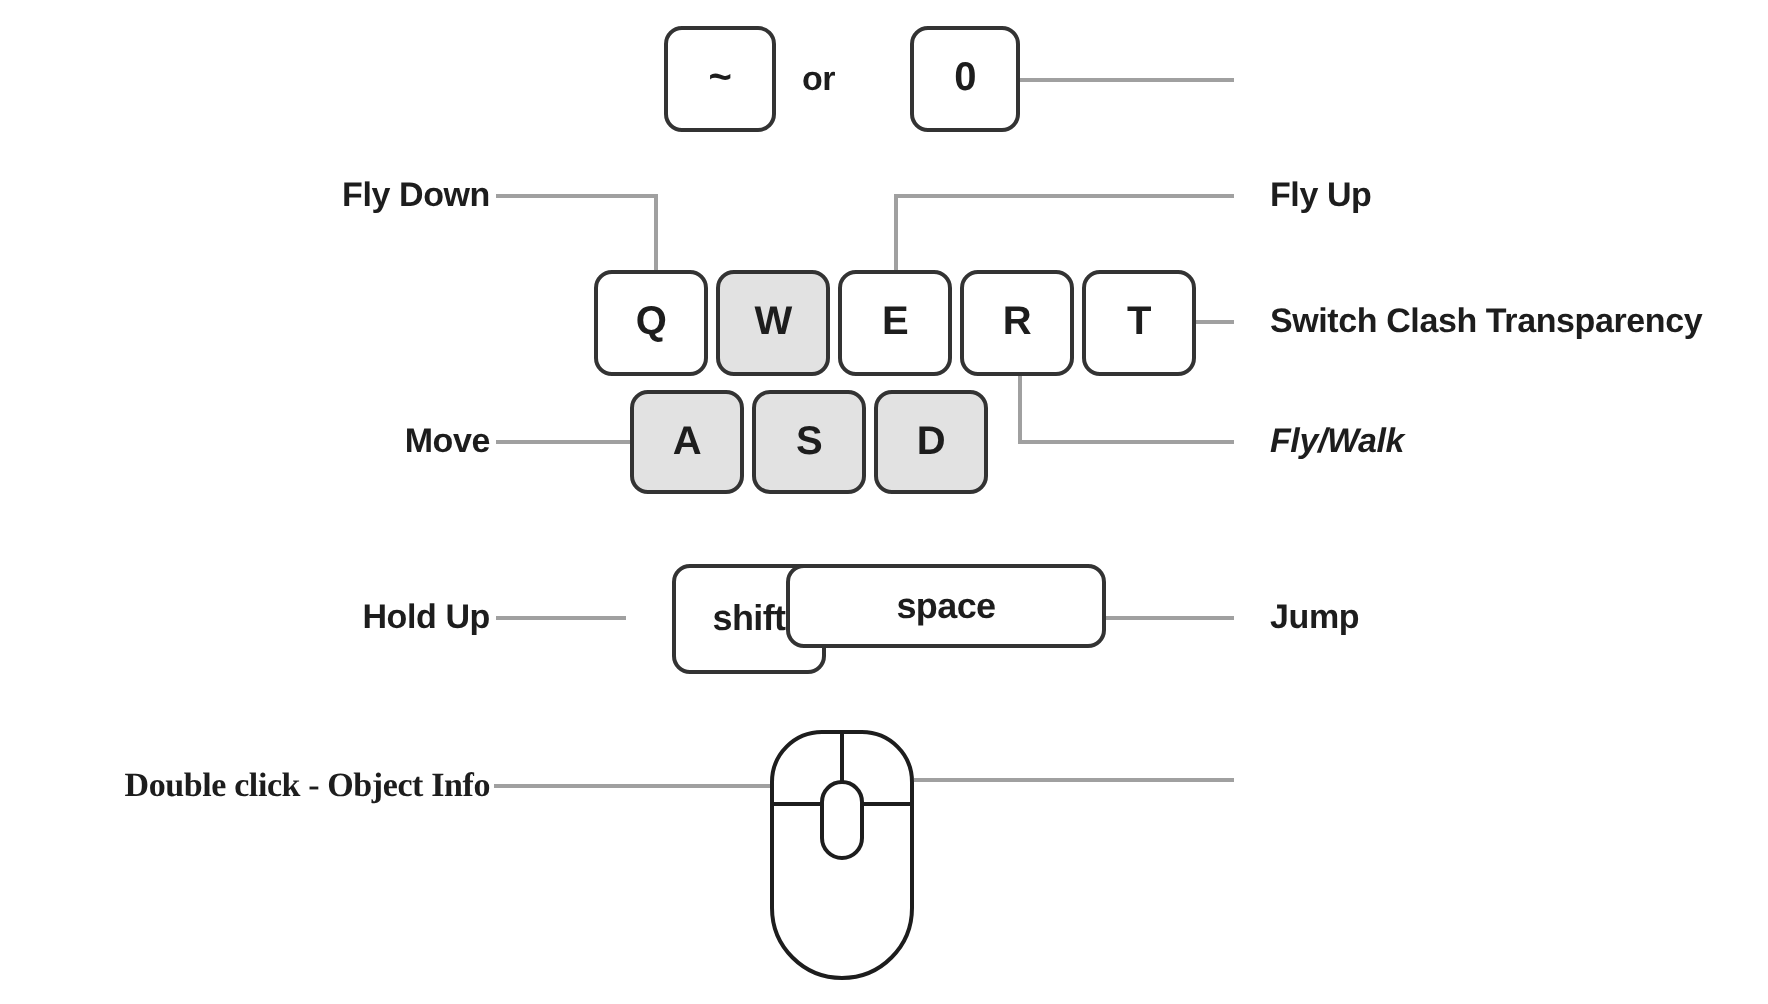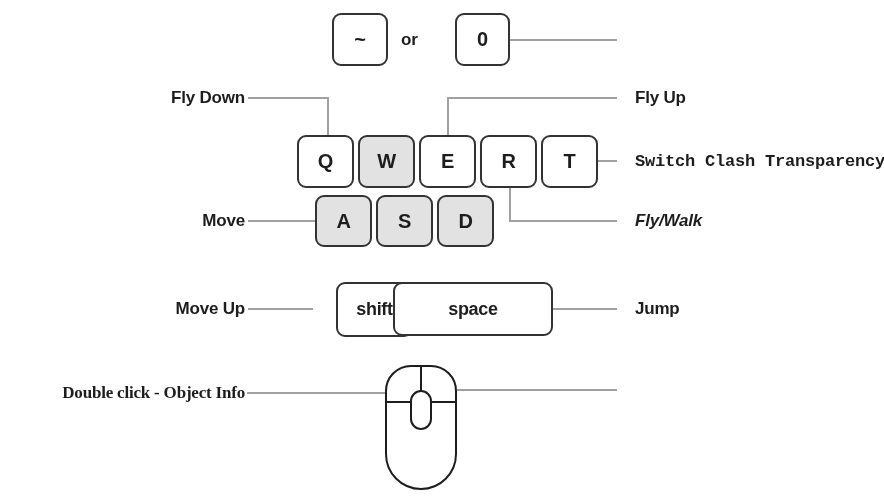--- a/index.html
+++ b/index.html
@@ -66,37 +66,37 @@
   <div class="hline" style="left:447px;top:97px;width:170px;"></div>
   <div class="lbl right-col" style="top:98px;">Fly Up</div>
 
   <div class="key" style="left:297px;top:135px;width:57px;height:53px;">Q</div>
   <div class="key shaded" style="left:358px;top:135px;width:57px;height:53px;">W</div>
   <div class="key" style="left:419px;top:135px;width:57px;height:53px;">E</div>
   <div class="key" style="left:480px;top:135px;width:57px;height:53px;">R</div>
   <div class="key" style="left:541px;top:135px;width:57px;height:53px;">T</div>
 
   <div class="hline" style="left:598px;top:160px;width:19px;"></div>
-  <div class="lbl right-col" style="top:161px;font-family:Liberation Mono, monospace;">Switch Clash Transparency</div>
+  <div class="lbl right-col" style="top:161px;">Switch Clash Transparency</div>
 
   <div class="lbl left-col" style="top:221px;">Move</div>
   <div class="hline" style="left:248px;top:220px;width:67px;"></div>
 
   <div class="key shaded" style="left:315px;top:195px;width:57px;height:52px;">A</div>
   <div class="key shaded" style="left:376px;top:195px;width:57px;height:52px;">S</div>
   <div class="key shaded" style="left:437px;top:195px;width:57px;height:52px;">D</div>
 
   <div class="vline" style="left:509px;top:188px;height:34px;"></div>
   <div class="hline" style="left:509px;top:220px;width:108px;"></div>
   <div class="lbl right-col" style="top:221px;font-style:italic;">Fly/Walk</div>
 
-  <div class="lbl left-col" style="top:309px;">Move Up</div>
+  <div class="lbl left-col" style="top:309px;">Hold Up</div>
   <div class="hline" style="left:248px;top:308px;width:65px;"></div>
   <div class="key small-label" style="left:313px;top:282px;width:77px;height:55px;margin-left:23px;">shift</div>
-  <div class="key small-label" style="left:393px;top:282px;width:160px;height:54px;">space</div>
+  <div class="key small-label" style="left:393px;top:282px;width:160px;height:42px;">space</div>
   <div class="hline" style="left:553px;top:308px;width:64px;"></div>
   <div class="lbl right-col" style="top:309px;">Jump</div>
 
   <div class="lbl left-col" style="top:393px;font-family:Liberation Serif, serif;">Double click - Object Info</div>
   <div class="hline" style="left:247px;top:392px;width:138px;"></div>
   <div class="hline" style="left:457px;top:389px;width:160px;"></div>
 
   <div>
     <div class="mouse-body"></div>
     <div class="mouse-stem"></div>

